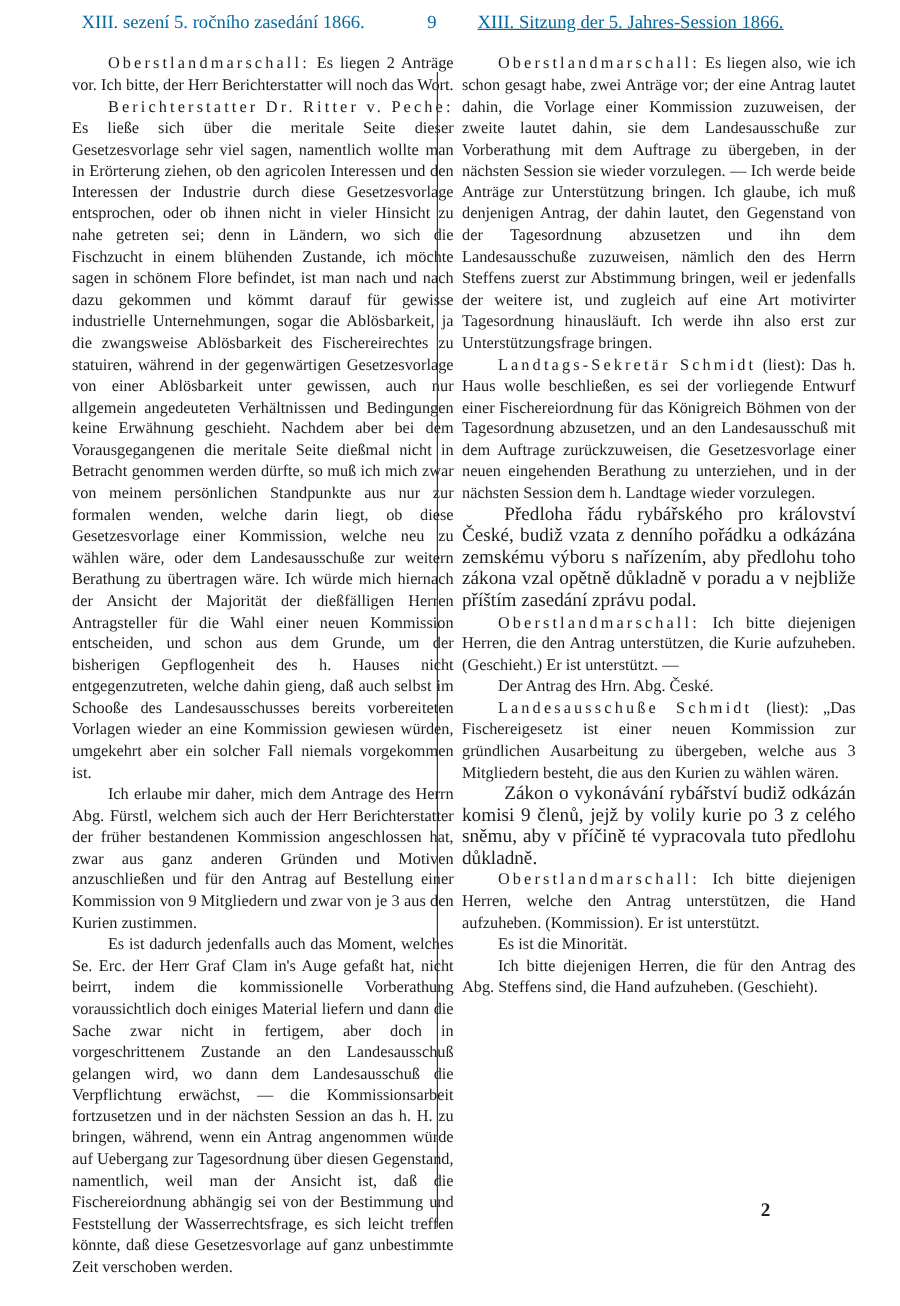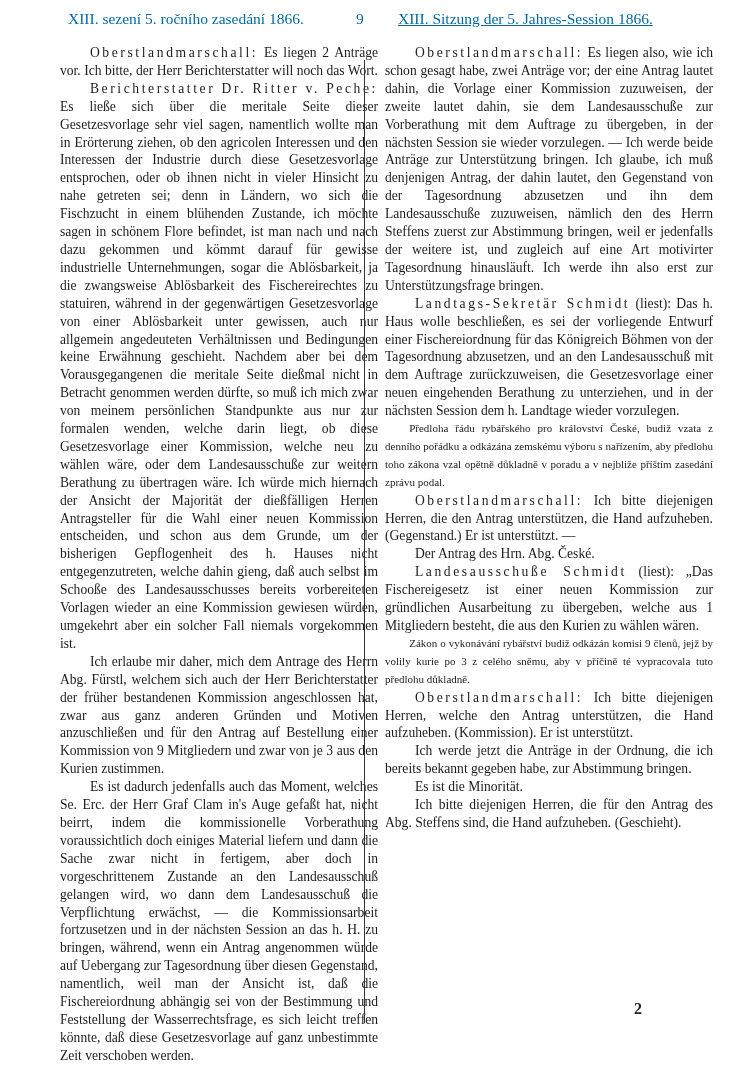--- a/index.html
+++ b/index.html
@@ -18,21 +18,21 @@
     .col {
       position: absolute; top: 44px; width: 318px;
       font-family: "Liberation Serif", serif;
       font-size: 13.6px; line-height: 17.9px; text-align: justify;
       hyphens: manual;
     }
     .col.left { left: 44px; margin-left: 16px; }
     .col.right { left: 385px; width: 328px; }
     .col p { margin: 0; text-indent: 2.2em; }
     .speaker { letter-spacing: 2.6px; }
-    .czech { font-family: "Liberation Serif", serif; font-size: 11px; }
+    .czech { font-family: "Liberation Serif", serif; font-size: 16px; }
     .rule {
       position: absolute; left: 364px; top: 60px; width: 1px; height: 963px;
       background: #333;
     }
     .signature {
       position: absolute; left: 634px; top: 1000px;
       font-family: "Liberation Serif", serif; font-size: 16px; font-weight: bold; color: #222;
     }
   </style>
 </head>
@@ -48,23 +48,22 @@
     <p><span class="speaker">Oberstlandmarschall:</span><span> Es liegen 2 Anträge vor. Ich bitte, der Herr Berichterstatter will noch das Wort.</span></p>
     <p><span class="speaker">Berichterstatter Dr. Ritter v. Peche:</span><span> Es ließe sich über die meritale Seite dieser Gesetzesvorlage sehr viel sagen, namentlich wollte man in Erörterung ziehen, ob den agricolen Interessen und den Interessen der Industrie durch diese Gesetzesvorlage entsprochen, oder ob ihnen nicht in vieler Hinsicht zu nahe getreten sei; denn in Ländern, wo sich die Fischzucht in einem blühenden Zustande, ich möchte sagen in schönem Flore befindet, ist man nach und nach dazu gekommen und kömmt darauf für gewisse industrielle Unternehmungen, sogar die Ablösbarkeit, ja die zwangsweise Ablösbarkeit des Fischereirechtes zu statuiren, während in der gegenwärtigen Gesetzesvorlage von einer Ablösbarkeit unter gewissen, auch nur allgemein angedeuteten Verhältnissen und Bedingungen keine Erwähnung geschieht. Nachdem aber bei dem Vorausgegangenen die meritale Seite dießmal nicht in Betracht genommen werden dürfte, so muß ich mich zwar von meinem persönlichen Standpunkte aus nur zur formalen wenden, welche darin liegt, ob diese Gesetzesvorlage einer Kommission, welche neu zu wählen wäre, oder dem Landesausschuße zur weitern Berathung zu übertragen wäre. Ich würde mich hiernach der Ansicht der Majorität der dießfälligen Herren Antragsteller für die Wahl einer neuen Kommission entscheiden, und schon aus dem Grunde, um der bisherigen Gepflogenheit des h. Hauses nicht entgegenzutreten, welche dahin gieng, daß auch selbst im Schooße des Landesausschusses bereits vorbereiteten Vorlagen wieder an eine Kommission gewiesen würden, umgekehrt aber ein solcher Fall niemals vorgekommen ist.</span></p>
     <p><span>Ich erlaube mir daher, mich dem Antrage des Herrn Abg. Fürstl, welchem sich auch der Herr Berichterstatter der früher bestandenen Kommission angeschlossen hat, zwar aus ganz anderen Gründen und Motiven anzuschließen und für den Antrag auf Bestellung einer Kommission von 9 Mitgliedern und zwar von je 3 aus den Kurien zustimmen.</span></p>
     <p><span>Es ist dadurch jedenfalls auch das Moment, welches Se. Erc. der Herr Graf Clam in's Auge gefaßt hat, nicht beirrt, indem die kommissionelle Vorberathung voraussichtlich doch einiges Material liefern und dann die Sache zwar nicht in fertigem, aber doch in vorgeschrittenem Zustande an den Landesausschuß gelangen wird, wo dann dem Landesausschuß die Verpflichtung erwächst, — die Kommissionsarbeit fortzusetzen und in der nächsten Session an das h. H. zu bringen, während, wenn ein Antrag angenommen würde auf Uebergang zur Tagesordnung über diesen Gegenstand, namentlich, weil man der Ansicht ist, daß die Fischereiordnung abhängig sei von der Bestimmung und Feststellung der Wasserrechtsfrage, es sich leicht treffen könnte, daß diese Gesetzesvorlage auf ganz unbestimmte Zeit verschoben werden.</span></p>
   </div>
 <div class="rule"></div>
 <div class="col right" id="right-col">
     <p><span class="speaker">Oberstlandmarschall:</span><span> Es liegen also, wie ich schon gesagt habe, zwei Anträge vor; der eine Antrag lautet dahin, die Vorlage einer Kommission zuzuweisen, der zweite lautet dahin, sie dem Landesausschuße zur Vorberathung mit dem Auftrage zu übergeben, in der nächsten Session sie wieder vorzulegen. — Ich werde beide Anträge zur Unterstützung bringen. Ich glaube, ich muß denjenigen Antrag, der dahin lautet, den Gegenstand von der Tagesordnung abzusetzen und ihn dem Landesausschuße zuzuweisen, nämlich den des Herrn Steffens zuerst zur Abstimmung bringen, weil er jedenfalls der weitere ist, und zugleich auf eine Art motivirter Tagesordnung hinausläuft. Ich werde ihn also erst zur Unterstützungsfrage bringen.</span></p>
     <p><span class="speaker">Landtags-Sekretär Schmidt</span><span> (liest): Das h. Haus wolle beschließen, es sei der vorliegende Entwurf einer Fischereiordnung für das Königreich Böhmen von der Tagesordnung abzusetzen, und an den Landesausschuß mit dem Auftrage zurückzuweisen, die Gesetzesvorlage einer neuen eingehenden Berathung zu unterziehen, und in der nächsten Session dem h. Landtage wieder vorzulegen.</span></p>
     <p class="czech"><span>Předloha řádu rybářského pro království České, budiž vzata z denního pořádku a odkázána zemskému výboru s nařízením, aby předlohu toho zákona vzal opětně důkladně v poradu a v nejbliže příštím zasedání zprávu podal.</span></p>
-    <p><span class="speaker">Oberstlandmarschall:</span><span> Ich bitte diejenigen Herren, die den Antrag unterstützen, die Hand aufzuheben. (Gegenstand.) Er ist unterstützt. —</span></p>
+    <p><span class="speaker">Oberstlandmarschall:</span><span> Ich bitte diejenigen Herren, die den Antrag unterstützen, die Kurie aufzuheben. (Geschieht.) Er ist unterstützt. —</span></p>
     <p><span>Der Antrag des Hrn. Abg. České.</span></p>
-    <p><span class="speaker">Landesausschuße Schmidt</span><span> (liest): „Das Fischereigesetz ist einer neuen Kommission zur gründlichen Ausarbeitung zu übergeben, welche aus 1 Mitgliedern besteht, die aus den Kurien zu wählen wären.</span></p>
+    <p><span class="speaker">Landesausschuße Schmidt</span><span> (liest): „Das Fischereigesetz ist einer neuen Kommission zur gründlichen Ausarbeitung zu übergeben, welche aus 3 Mitgliedern besteht, die aus den Kurien zu wählen wären.</span></p>
     <p class="czech"><span>Zákon o vykonávání rybářství budiž odkázán komisi 9 členů, jejž by volily kurie po 3 z celého sněmu, aby v příčině té vypracovala tuto předlohu důkladně.</span></p>
     <p><span class="speaker">Oberstlandmarschall:</span><span> Ich bitte diejenigen Herren, welche den Antrag unterstützen, die Hand aufzuheben. (Kommission). Er ist unterstützt.</span></p>
-    <p><span>Ich werde jetzt die Anträge in der Ordnung, die ich bereits bekannt gegeben habe, zur Abstimmung bringen.</span></p>
     <p><span>Es ist die Minorität.</span></p>
     <p><span>Ich bitte diejenigen Herren, die für den Antrag des Abg. Steffens sind, die Hand aufzuheben. (Geschieht).</span></p>
   </div>
 
 <div class="signature">2</div>
 
 </body></html>

